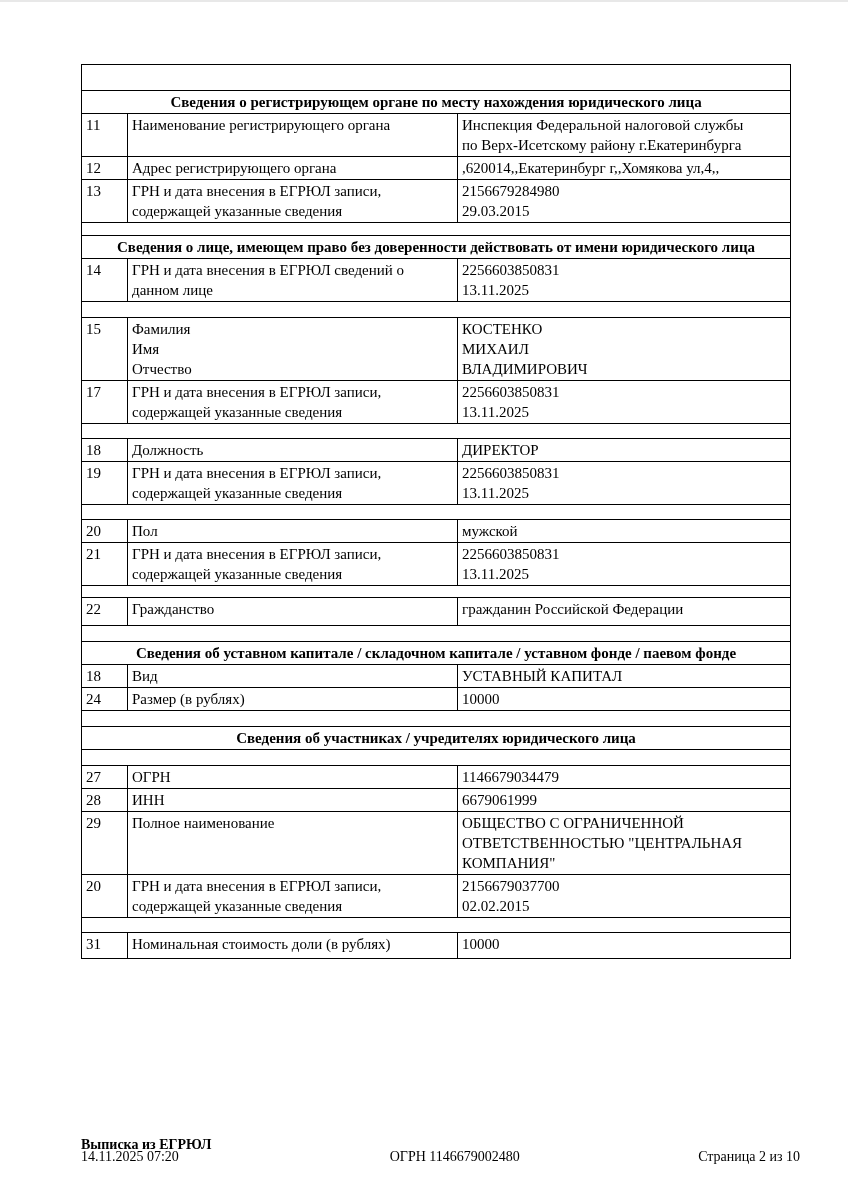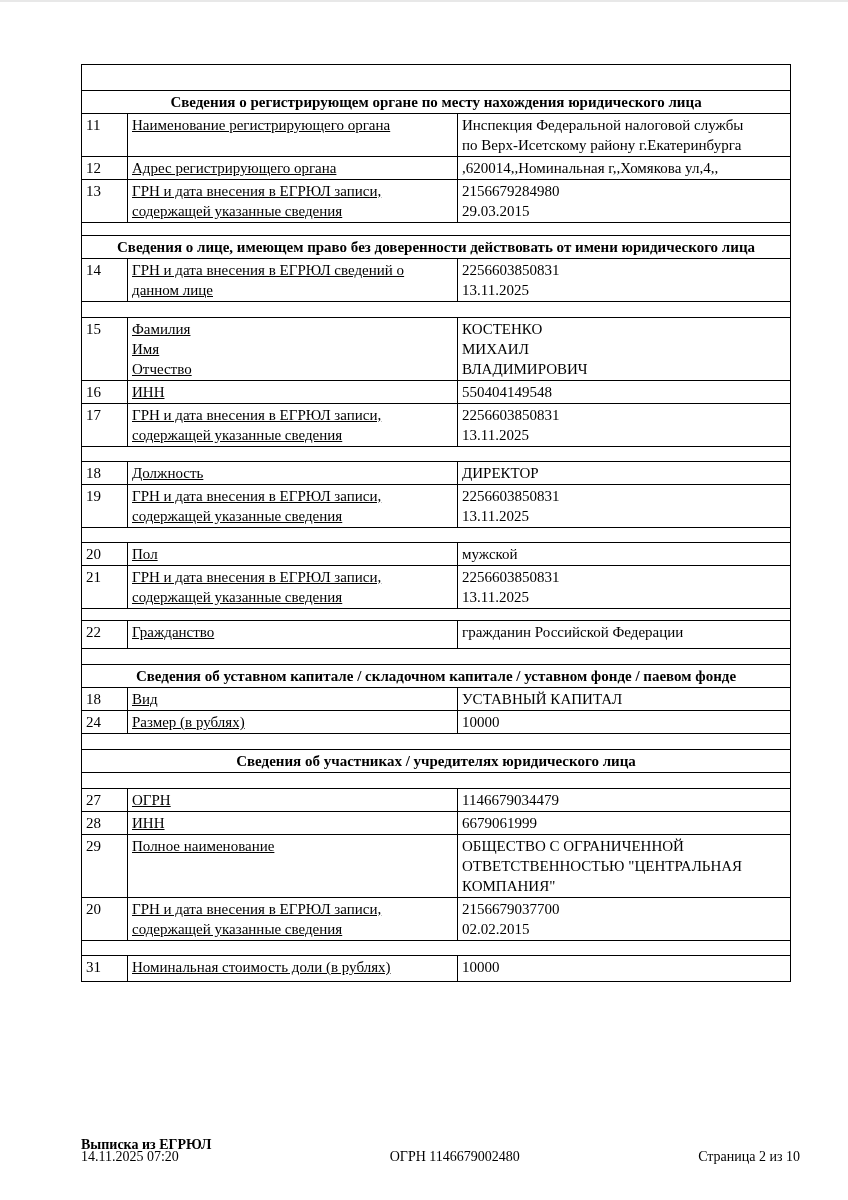--- a/index.html
+++ b/index.html
@@ -27,21 +27,21 @@
     font-size: 15px;
     line-height: 20px;
     vertical-align: top;
     padding: 1px 4px;
     overflow: hidden;
   }
   col.c-num { width: 46px; }
   col.c-lab { width: 330px; }
   col.c-val { width: 333px; }
   td.num { text-align: left; padding: 1px 2px; }
-  td.lab { padding-left: 6px; white-space: pre-line; text-decoration: underline; }
+  td.lab { padding-left: 6px; white-space: pre-line; }
   td.val { white-space: pre-line; }
   td.sec {
     font-weight: bold;
     text-align: center;
     padding: 2px 6px;
     font-size: 15px;
     line-height: 19px;
   }
   tr.spacer td { padding: 0; }
   .footer {
@@ -79,21 +79,21 @@
         </tr>
         <tr>
           <td class="num">11</td>
           <td class="lab">Наименование регистрирующего органа</td>
           <td class="val">Инспекция Федеральной налоговой службы
 по Верх-Исетскому району г.Екатеринбурга</td>
         </tr>
         <tr>
           <td class="num">12</td>
           <td class="lab">Адрес регистрирующего органа</td>
-          <td class="val">,620014,,Номинальная г,,Хомякова ул,4,,</td>
+          <td class="val">,620014,,Екатеринбург г,,Хомякова ул,4,,</td>
         </tr>
         <tr>
           <td class="num">13</td>
           <td class="lab">ГРН и дата внесения в ЕГРЮЛ записи,
 содержащей указанные сведения</td>
           <td class="val">2156679284980
 29.03.2015</td>
         </tr>
         <tr class="spacer" style="height: 13px;">
           <td colspan="3"></td>
@@ -112,25 +112,20 @@
           <td colspan="3"></td>
         </tr>
         <tr>
           <td class="num">15</td>
           <td class="lab">Фамилия
 Имя
 Отчество</td>
           <td class="val">КОСТЕНКО
 МИХАИЛ
 ВЛАДИМИРОВИЧ</td>
-        </tr>
-        <tr>
-          <td class="num">16</td>
-          <td class="lab">ИНН</td>
-          <td class="val">550404149548</td>
         </tr>
         <tr>
           <td class="num">17</td>
           <td class="lab">ГРН и дата внесения в ЕГРЮЛ записи,
 содержащей указанные сведения</td>
           <td class="val">2256603850831
 13.11.2025</td>
         </tr>
         <tr class="spacer" style="height: 15px;">
           <td colspan="3"></td>

